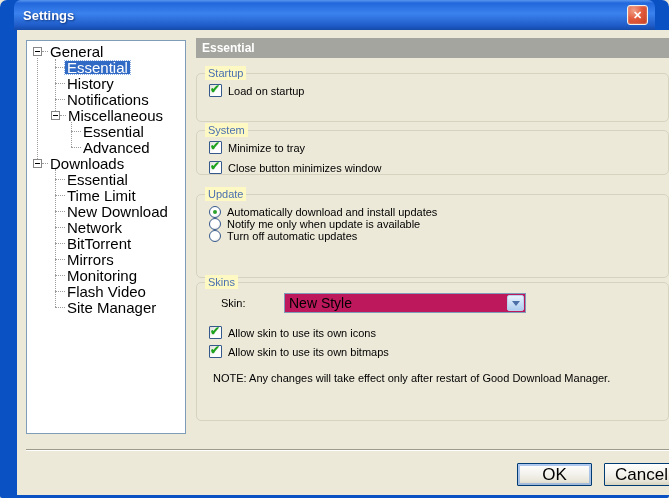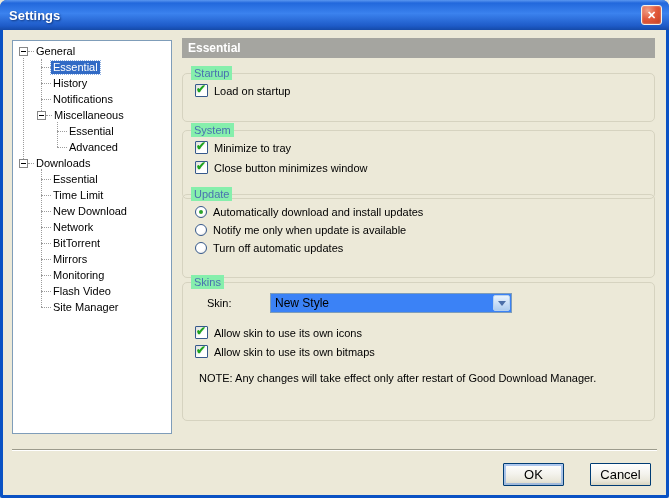--- a/index.html
+++ b/index.html
@@ -1,20 +1,20 @@
 <!DOCTYPE html>
 <html><head>
 <meta charset="utf-8">
 <style>
   html,body{margin:0;padding:0;background:#ECE9D8;}
   *{box-sizing:border-box;}
   .window{
     position:relative;width:669px;height:498px;
     background:#0A52C4;border-radius:7px 7px 2px 2px;
-    padding:0 3px 3px;font-family:"Liberation Sans",sans-serif;
+    padding:0 17px 3px;font-family:"Liberation Sans",sans-serif;
   }
   
   .titlebar{
     height:30px;margin:0 -3px;border-radius:7px 7px 0 0;position:relative;
     background:linear-gradient(180deg,#5A96F0 0%,#2268DC 10%,#3B82EE 45%,#1E5BC8 86%,#154AA8 100%);
     display:flex;align-items:center;
   }
   .title{color:#FFF;font-weight:bold;font-size:13px;padding-left:9px;
     text-shadow:1px 1px 2px #10367E;}
   .close-btn{
@@ -23,77 +23,77 @@
     background:radial-gradient(circle at 30% 25%,#F0A088 0%,#E35A3C 45%,#C33C1E 100%);
     color:#FFF;font-weight:bold;font-size:11px;line-height:18px;text-align:center;
     box-shadow:inset 0 0 2px rgba(255,255,255,.6);
   }
   
   .bodyarea{position:relative;width:663px;height:465px;background:#ECE9D8;}
   
   .tree-panel{
     position:absolute;left:9px;top:10px;width:160px;height:394px;
     background:#FFF;border:1px solid #7F9DB9;overflow:hidden;
-    font-size:11px;padding-top:2px;
+    font-size:15px;padding-top:2px;
   }
   .tree-row{height:16px;display:flex;align-items:center;white-space:nowrap;color:#000;position:relative;z-index:1;}
   .lvl0{padding-left:6px;}
   .lvl1{padding-left:28px;}
   .lvl1x{padding-left:24px;}
   .lvl2{padding-left:44px;}
   .expander{width:9px;height:9px;border:1px solid #868686;background:#FFF;position:relative;flex:none;}
   .expander::after{content:"";position:absolute;left:1px;right:1px;top:3px;border-top:1px solid #000;}
   .stub{flex:none;border-top:1px dotted #9C9C9C;height:0;}
   .w10{width:10px;}.w6{width:6px;}
   .tree-label{padding:0 2px;line-height:13px;}
   .tree-row.selected .tree-label{background:#316AC5;color:#FFF;outline:1px dotted #8FB0E2;}
   .vline{position:absolute;width:0;border-left:1px dotted #9C9C9C;z-index:0;}
   
   .panel-header{
     position:absolute;left:179px;top:8px;width:473px;height:20px;
     background:#A5A5A0;color:#FFF;font-weight:bold;font-size:12px;
     line-height:20px;padding-left:6px;
   }
   .group{position:absolute;left:179px;width:473px;border:1px solid #D6D3C0;border-radius:5px;}
-  .group-label{position:absolute;top:-8px;left:8px;background:#86efac;padding:0 3px;
+  .group-label{position:absolute;top:-8px;left:8px;background:#fef9c3;padding:0 3px;
     font-size:11px;line-height:14px;color:#4A70B0;text-align:center;}
   #g-startup{top:43px;height:49px;}
-  #g-system{top:100px;height:69px;}
+  #g-system{top:100px;height:45px;}
   #g-update{top:164px;height:84px;}
   #g-skins{top:252px;height:139px;}
   .cb-row,.radio-row{display:flex;align-items:center;margin-left:12px;font-size:11px;color:#000;}
   .cb-row{margin-top:7px;}
-  .radio-row{margin-top:6px;}
+  .radio-row{margin-top:0;}
   #g-startup .cb-row:first-of-type,#g-system .cb-row:first-of-type{margin-top:10px;}
   #g-update .radio-row:first-of-type{margin-top:11px;}
   .cb{width:13px;height:13px;border:1px solid #36598C;border-radius:1px;margin-right:6px;
     background:linear-gradient(135deg,#DEDEDA 0%,#FFFFFF 60%);position:relative;flex:none;}
   .cb .check{position:absolute;left:0px;top:-3px;font-size:12px;color:#1FA31F;font-weight:bold;}
   .radio{width:12px;height:12px;border:1px solid #36598C;border-radius:50%;margin-right:6px;
     background:radial-gradient(circle at 35% 30%,#FFFFFF 55%,#D8D8D4 100%);position:relative;flex:none;}
   .radio .dot{position:absolute;left:3px;top:3px;width:4px;height:4px;border-radius:50%;background:#2CA22C;}
   
   .skin-row{display:flex;align-items:center;margin:10px 0 0 24px;font-size:11px;}
   .skin-label{width:63px;}
-  .combo{position:relative;width:242px;height:20px;border:1px solid #7F9DB9;background:#3b82f6;
-    display:flex;align-items:center;padding-left:4px;font-size:12px;text-align:center;}
+  .combo{position:relative;width:242px;height:20px;border:1px solid #7F9DB9;background:#be185d;
+    display:flex;align-items:center;padding-left:4px;font-size:14px;text-align:center;}
   .combo-btn{position:absolute;top:1px;right:1px;bottom:1px;width:17px;border:1px solid #B8D2EE;border-radius:2px;
     background:linear-gradient(180deg,#E9F3FD 0%,#CCE0F7 50%,#AFCDEF 100%);
     display:flex;align-items:center;justify-content:center;}
   .chevron{width:0;height:0;border-left:4px solid transparent;border-right:4px solid transparent;
     border-top:5px solid #4C6FA8;}
   #g-skins .cb-row:nth-of-type(2){margin-top:13px;margin-left:12px;}
   #g-skins .cb-row:nth-of-type(3){margin-top:6px;margin-left:12px;}
   .note{margin:13px 0 0 16px;width:430px;font-size:11px;line-height:1.35;color:#000;}
   
   .separator{position:absolute;left:9px;top:419px;width:645px;height:2px;
     border-top:1px solid #9C9B8C;border-bottom:1px solid #FFFFFF;}
-  .btn{position:absolute;top:433px;width:61px;height:23px;border:1px solid #003C74;border-radius:1px;
+  .btn{position:absolute;top:433px;width:75px;height:23px;border:1px solid #003C74;border-radius:1px;
     background:linear-gradient(180deg,#FFFFFF 0%,#F4F3EE 45%,#E9E7DA 80%,#D8D5C0 100%);
-    font-family:"Liberation Sans",sans-serif;font-size:13px;color:#000;padding:0;}
+    font-family:"Liberation Sans",sans-serif;font-size:17px;color:#000;padding:0;}
   #btn-ok{left:500px;box-shadow:inset 0 0 0 2px rgba(130,170,230,.65);}
   #btn-cancel{left:587px;}
 </style>
 </head>
 <body>
 
 <div class="window">
   <div class="titlebar">
     <span class="title">Settings</span>
     <div class="close-btn"><span>✕</span></div>

